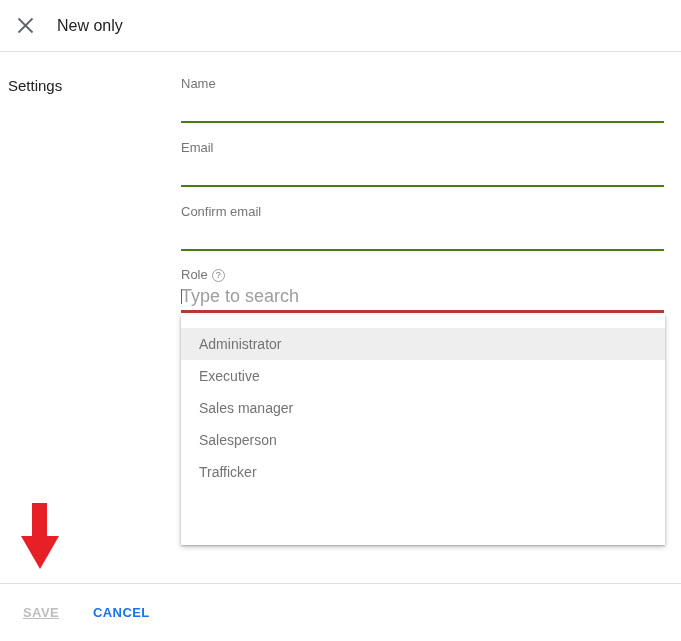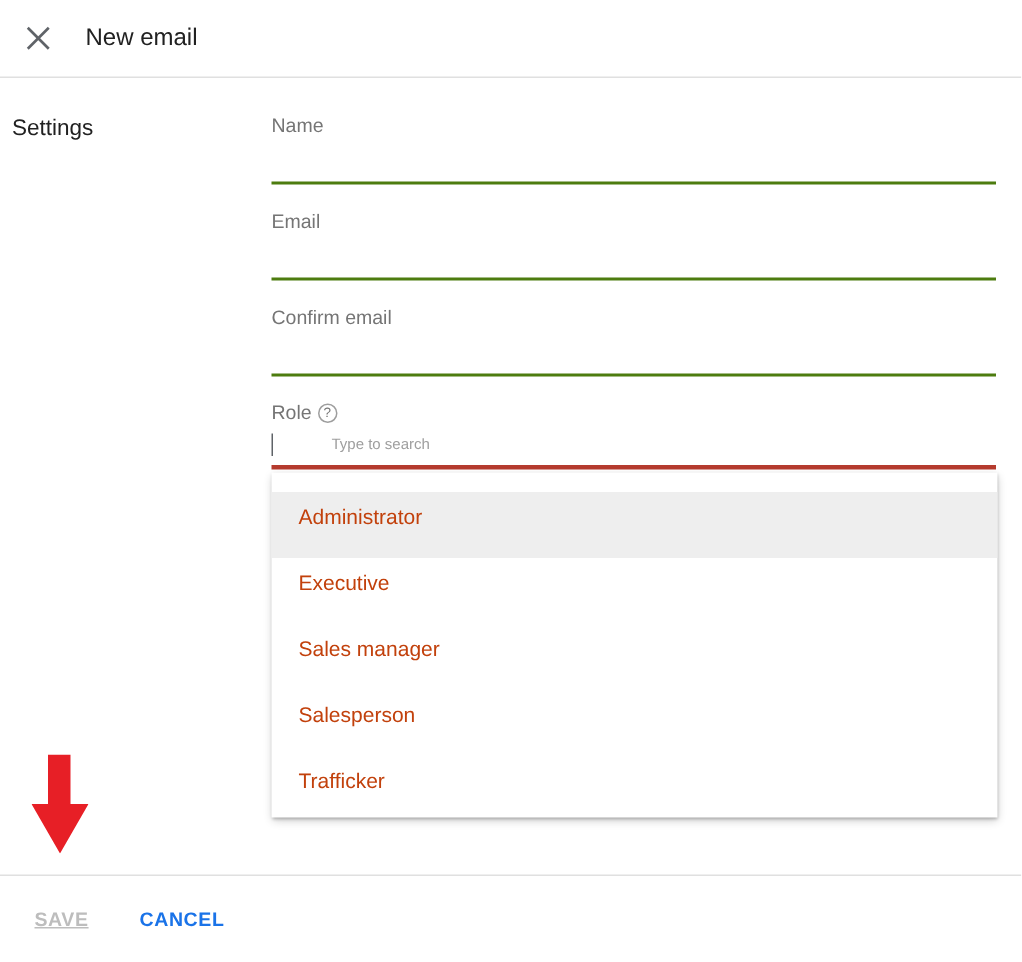--- a/index.html
+++ b/index.html
@@ -87,25 +87,24 @@
     justify-content: center;
     line-height: 1;
     cursor: pointer;
   }
   .role-input-wrap { position: relative; border-bottom: 3px solid #b53b2e; }
   .role-input {
     display: block;
     width: 100%;
     height: 28px;
     border: none; outline: none;
-    font-size: 10px;
+    font-size: 18px;
     color: #212121;
     font-family: "Liberation Sans", sans-serif;
     background: transparent;
-    padding-left: 40px;
   }
   .role-input::placeholder { color: #9e9e9e; opacity: 1; }
   .text-cursor {
     position: absolute;
     left: 0; top: 7px;
     width: 1px; height: 15px;
     background: #5f6368;
   }
 
   
@@ -116,25 +115,25 @@
     width: calc(100% + 1px);
     height: 230px;
     background: #fff;
     box-shadow: 0 1px 2px rgba(0,0,0,0.25), 0 2px 6px rgba(0,0,0,0.2);
     padding-top: 13px;
     overflow: hidden;
     list-style: none;
     z-index: 10;
   }
   .dropdown li {
-    height: 44px;
+    height: 32px;
     line-height: 32px;
     padding-left: 18px;
     font-size: 14px;
-    color: #c2410c;
+    color: #737373;
     cursor: pointer;
     white-space: nowrap;
   }
   .dropdown li.highlighted { background: #eeeeee; }
 
   
   .red-arrow {
     position: absolute;
     left: 21px;
     top: 503px;
@@ -174,21 +173,21 @@
 
   <header class="header">
     <button class="close-btn">
       <span style="display:flex;">
         <svg width="17" height="17" viewBox="0 0 17 17">
           <line x1="1.5" y1="1.5" x2="15.5" y2="15.5" stroke="#5f6368" stroke-width="1.8"></line>
           <line x1="15.5" y1="1.5" x2="1.5" y2="15.5" stroke="#5f6368" stroke-width="1.8"></line>
         </svg>
       </span>
     </button>
-    <h1 class="page-title">New email</h1>
+    <h1 class="page-title">New only</h1>
   </header>
 
   <div class="body">
     <aside class="sidebar">
       <span class="sidebar-label">Settings</span>
     </aside>
 
     <main class="main">
 
       <div class="field field-underline">

